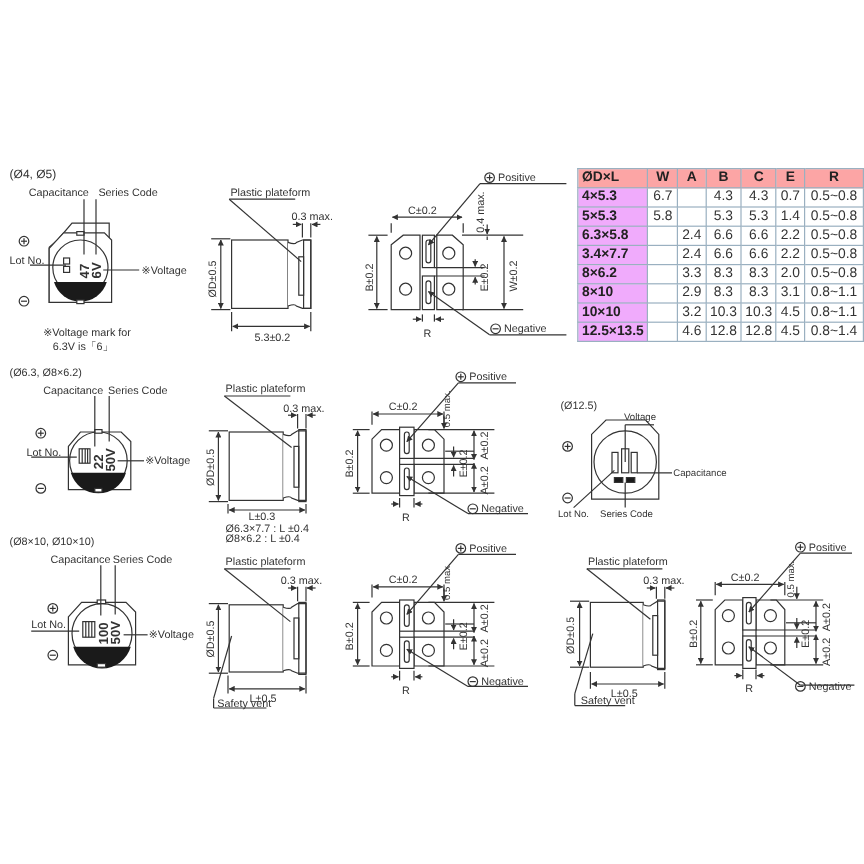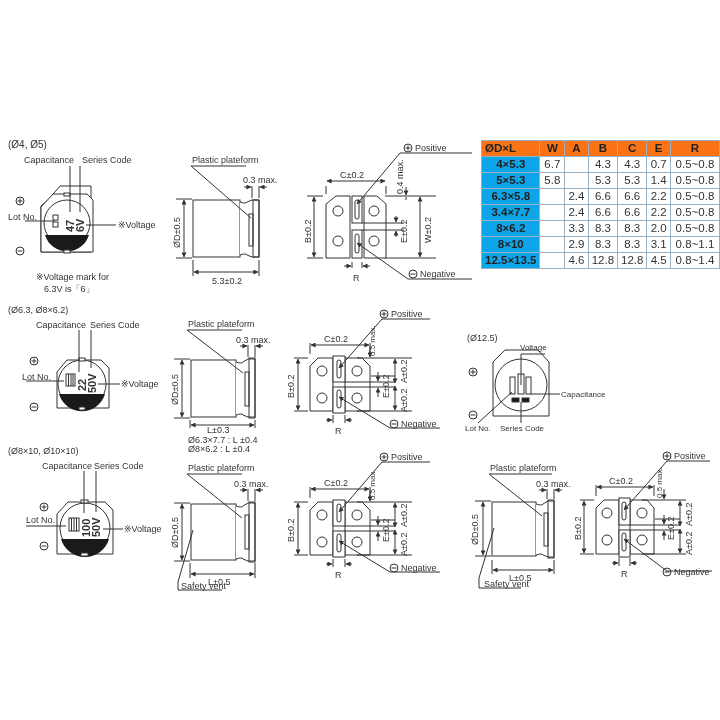--- a/index.html
+++ b/index.html
@@ -4,23 +4,23 @@
 <style>
   html, body { margin: 0; padding: 0; background: #ffffff; }
   body { width: 720px; height: 720px; position: relative; overflow: hidden;
          font-family: "Liberation Sans", "DejaVu Sans", sans-serif; color: #222; }
   svg text { font-family: "Liberation Sans", "DejaVu Sans", sans-serif; fill: #333; }
   .canvas { position: absolute; left: 0; top: 0; }
   .spec-table { position: absolute; left: 481px; top: 140px; border-collapse: collapse;
                 font-size: 11.5px; font-family: "Liberation Sans", sans-serif; }
   .spec-table th, .spec-table td { border: 1px solid #9ab0c0; height: 15px; padding: 0 3px;
                 line-height: 15px; white-space: nowrap; }
-  .spec-table th { background: #f97316; font-weight: bold; text-align: center; color: #222; }
+  .spec-table th { background: #fca5a5; font-weight: bold; text-align: center; color: #222; }
   .spec-table td { text-align: center; color: #333; }
-  .spec-table td.size { background: #0ea5e9; font-weight: bold; text-align: center; color: #222; }
+  .spec-table td.size { background: #f0abfc; font-weight: bold; text-align: left; color: #222; }
   .spec-table th.h0 { width: 45px; text-align: left; }
   .spec-table th.hw { width: 24px; }
   .spec-table th.ha, .spec-table th.hb, .spec-table th.hc, .spec-table th.he { width: 18px; }
   .spec-table th.hr { width: 54px; }
 </style>
 </head>
 <body>
 
 <svg class="canvas" width="720" height="720" viewBox="0 0 720 720" xmlns="http://www.w3.org/2000/svg">
   <defs>
@@ -550,20 +550,29 @@
     <tr>
       <td class="size">8×10</td>
       <td></td>
       <td>2.9</td>
       <td>8.3</td>
       <td>8.3</td>
       <td>3.1</td>
       <td>0.8~1.1</td>
     </tr>
     <tr>
+      <td class="size">10×10</td>
+      <td></td>
+      <td>3.2</td>
+      <td>10.3</td>
+      <td>10.3</td>
+      <td>4.5</td>
+      <td>0.8~1.1</td>
+    </tr>
+    <tr>
       <td class="size">12.5×13.5</td>
       <td></td>
       <td>4.6</td>
       <td>12.8</td>
       <td>12.8</td>
       <td>4.5</td>
       <td>0.8~1.4</td>
     </tr>
   </tbody>
 </table>

